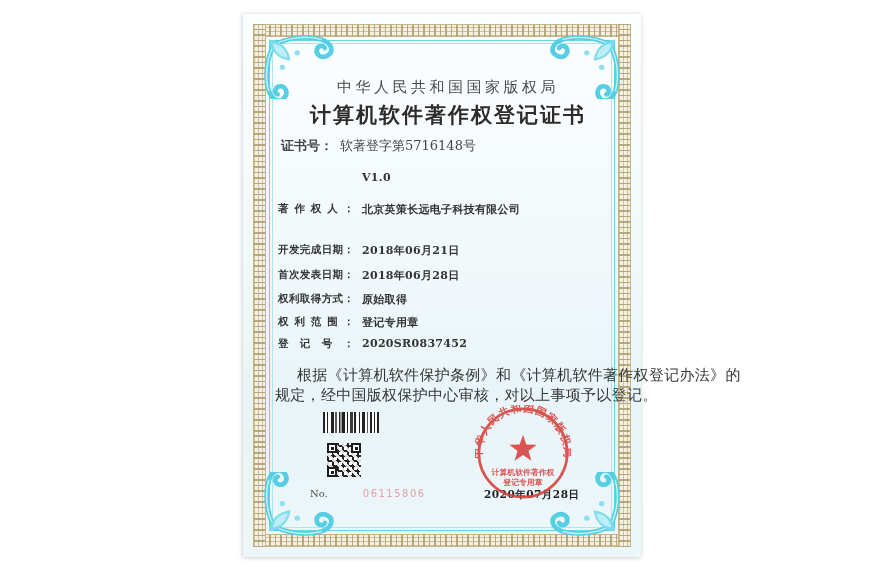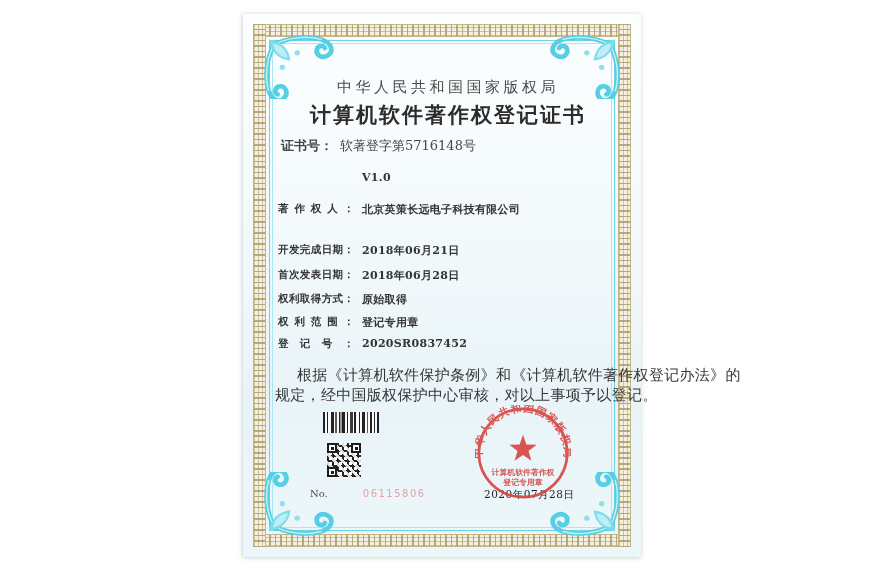--- a/index.html
+++ b/index.html
@@ -59,21 +59,21 @@
     background-image:
       repeating-linear-gradient(45deg,transparent 0 3px,rgba(253,253,253,.85) 3px 6px),
       repeating-linear-gradient(0deg,#242424 0 2px,transparent 2px 5px),
       repeating-linear-gradient(90deg,#242424 0 2px,#fdfdfd 2px 5px);}
   .qr .finder{position:absolute;width:10px;height:10px;border:2px solid #1d1d1d;background:#fff;box-sizing:border-box;}
   .qr .finder::after{content:"";position:absolute;inset:1.5px;background:#1d1d1d;}
   .qf-tl{left:0;top:0}.qf-tr{right:0;top:0}.qf-bl{left:0;bottom:0}
   .serial{position:absolute;left:67px;top:474px;font-size:10px;white-space:nowrap;}
   .serial .no{color:#4f4f4f;}
   .serial .num{color:#e79fa9;letter-spacing:1.5px;font-family:"DejaVu Sans","Liberation Sans",sans-serif;padding-left:35px;}
-  .issue-date{position:absolute;left:241px;top:474px;font-size:10.5px;font-weight:400;color:#1f1f1f;letter-spacing:.5px;white-space:nowrap;z-index:1;text-align:right;}
+  .issue-date{position:absolute;left:241px;top:474px;font-size:10.5px;font-weight:700;color:#1f1f1f;letter-spacing:.5px;white-space:nowrap;z-index:1;text-align:right;}
   .seal{position:absolute;left:232px;top:391px;width:96px;height:96px;z-index:2;opacity:.88;}
   .hidden-defs{position:absolute;width:0;height:0;overflow:hidden;}
 </style>
 </head>
 <body>
 
 <svg class="hidden-defs" aria-hidden="true">
   <defs>
     <g id="flourish">
       <path d="M14 20 C36 6 68 4 88 10 C103 15 107 28 97 34 C89 39 79 34 81 25 C82.5 18.5 91 18 93 23" fill="none" stroke="#56cee3" stroke-width="7" stroke-linecap="round"></path>

